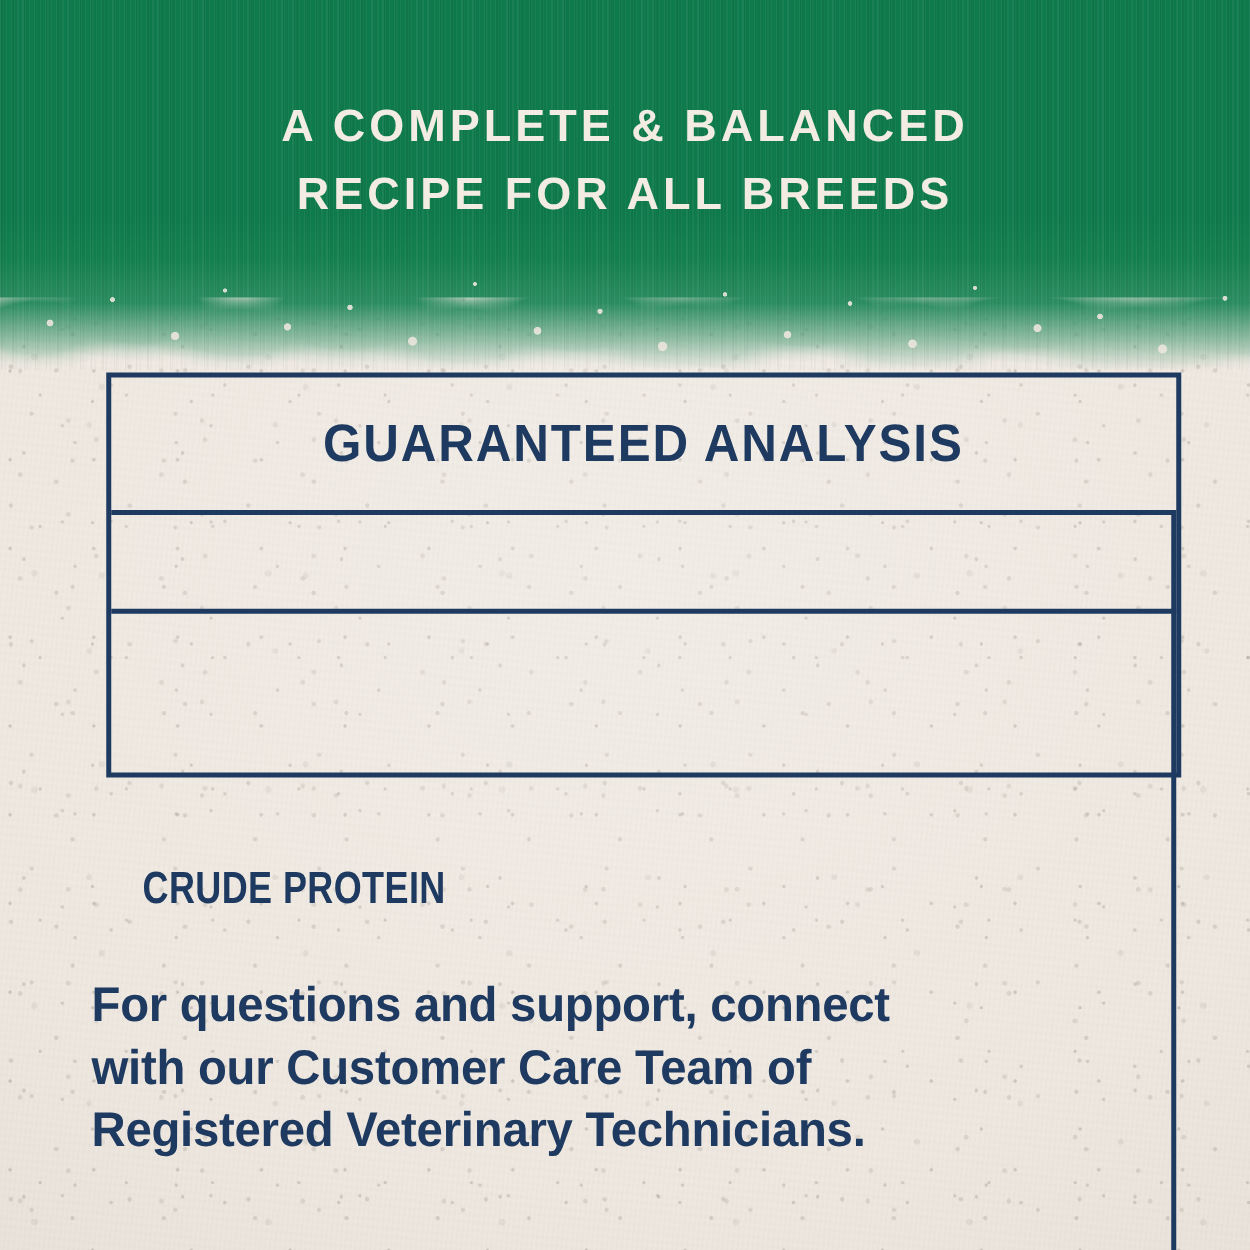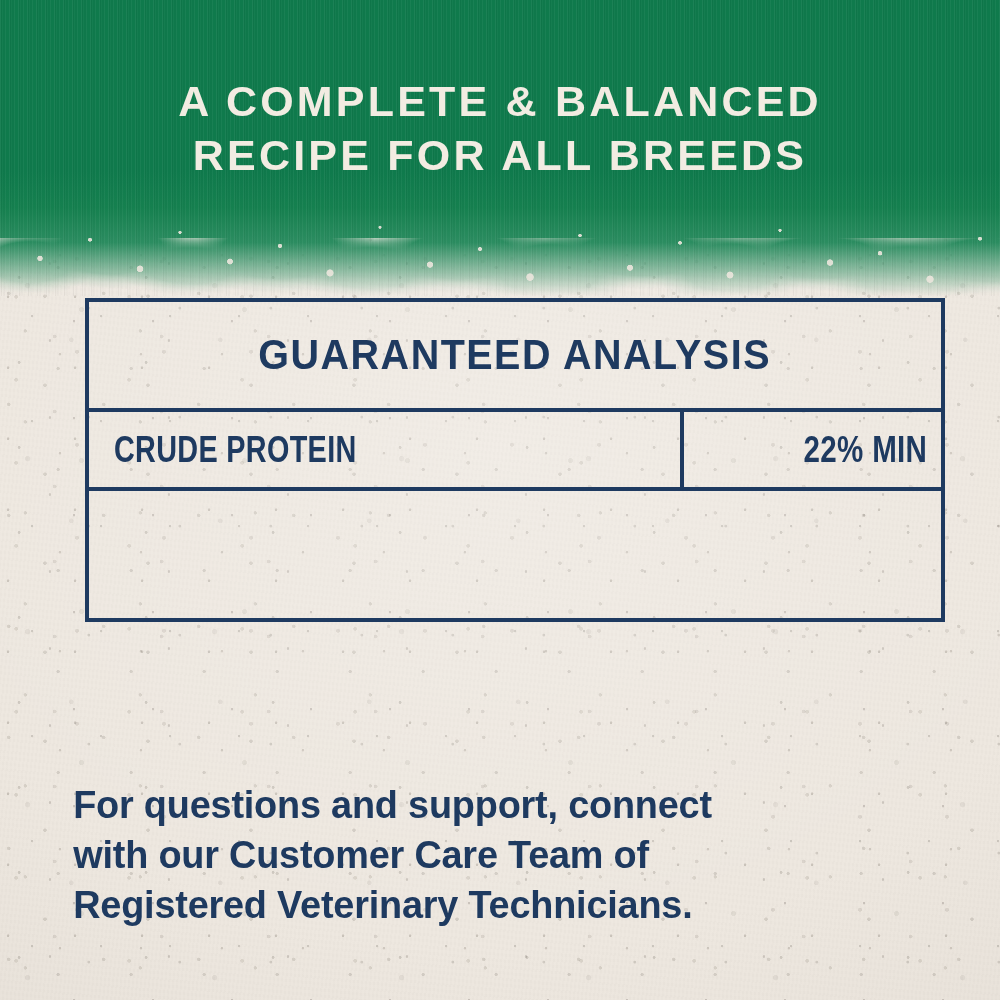--- a/index.html
+++ b/index.html
@@ -177,21 +177,21 @@
   
   .headline {
     position: absolute;
     top: 74px;
     left: 0;
     width: 1000px;
     text-align: center;
     color: #f2ece2;
     font-family: "Liberation Sans", sans-serif;
     font-weight: 700;
-    font-size: 43px;
+    font-size: 36px;
     line-height: 54px;
     letter-spacing: 3.2px;
     text-transform: uppercase;
   }
   .headline .line { display: block; white-space: nowrap; }
 
   
   .ga-table {
     position: absolute;
     left: 85px;
@@ -218,20 +218,21 @@
     text-transform: uppercase;
     transform: scaleX(.94);
     transform-origin: center;
     white-space: nowrap;
   }
   .ga-row {
     display: flex;
     height: 79px;
     border-bottom: 4px solid #1e3a60;
     box-sizing: border-box;
+    flex-direction: column;
   }
   .ga-row.last { border-bottom: none; height: 80px; }
 
   .ga-label {
     flex: 0 0 595px;
     display: flex;
     align-items: center;
     padding-left: 25px;
     box-sizing: border-box;
     border-right: 4px solid #1e3a60;

